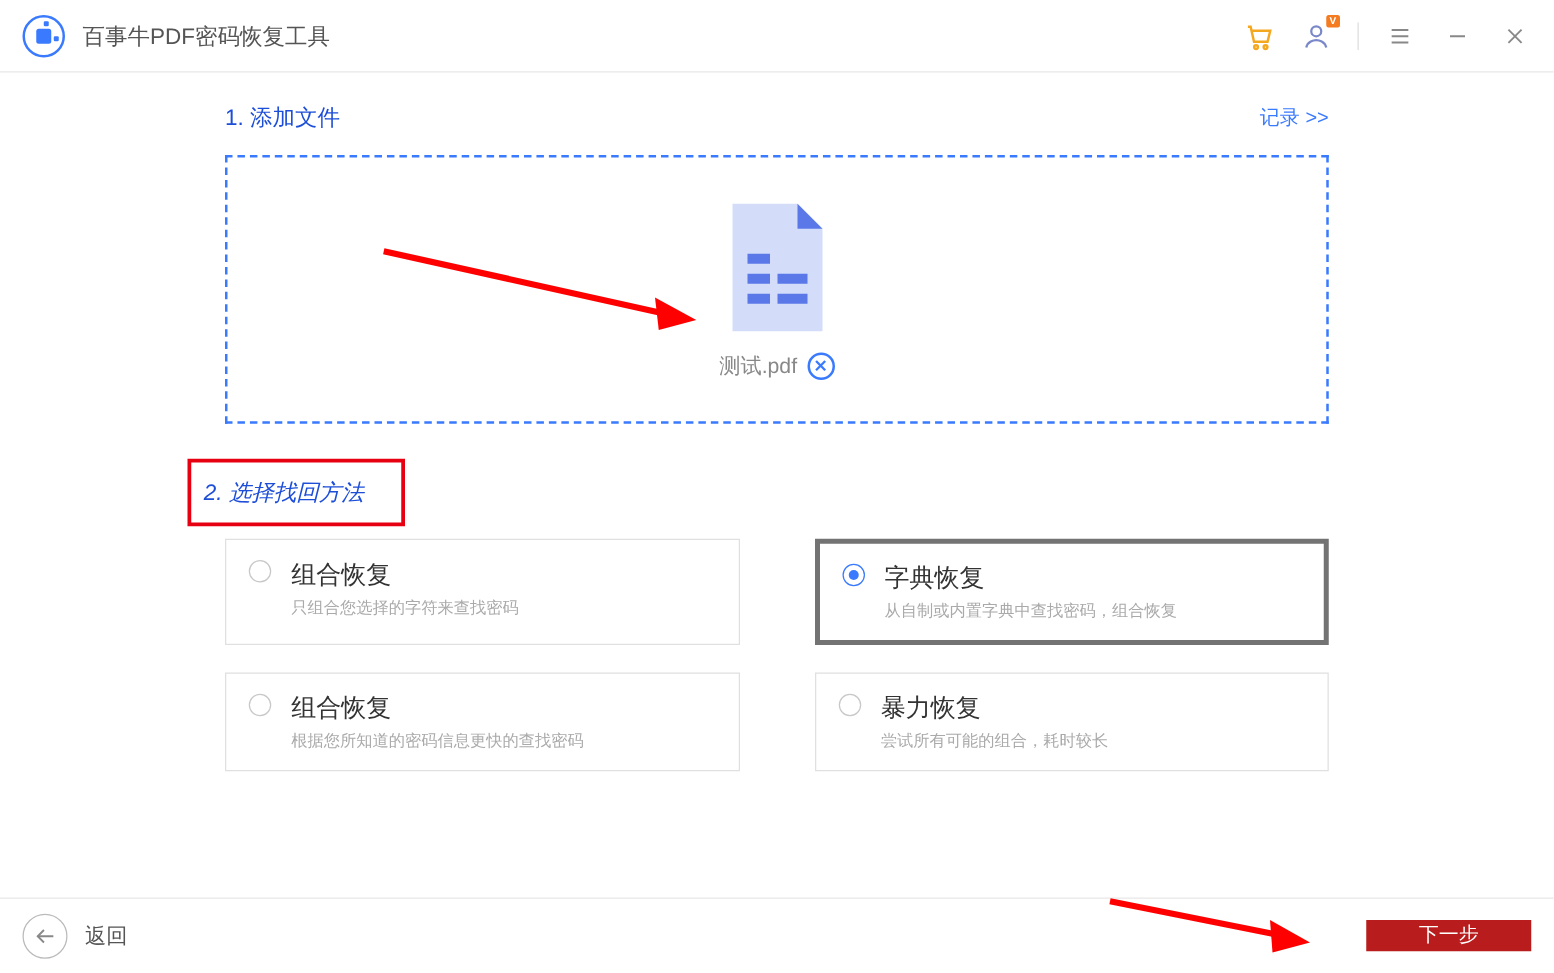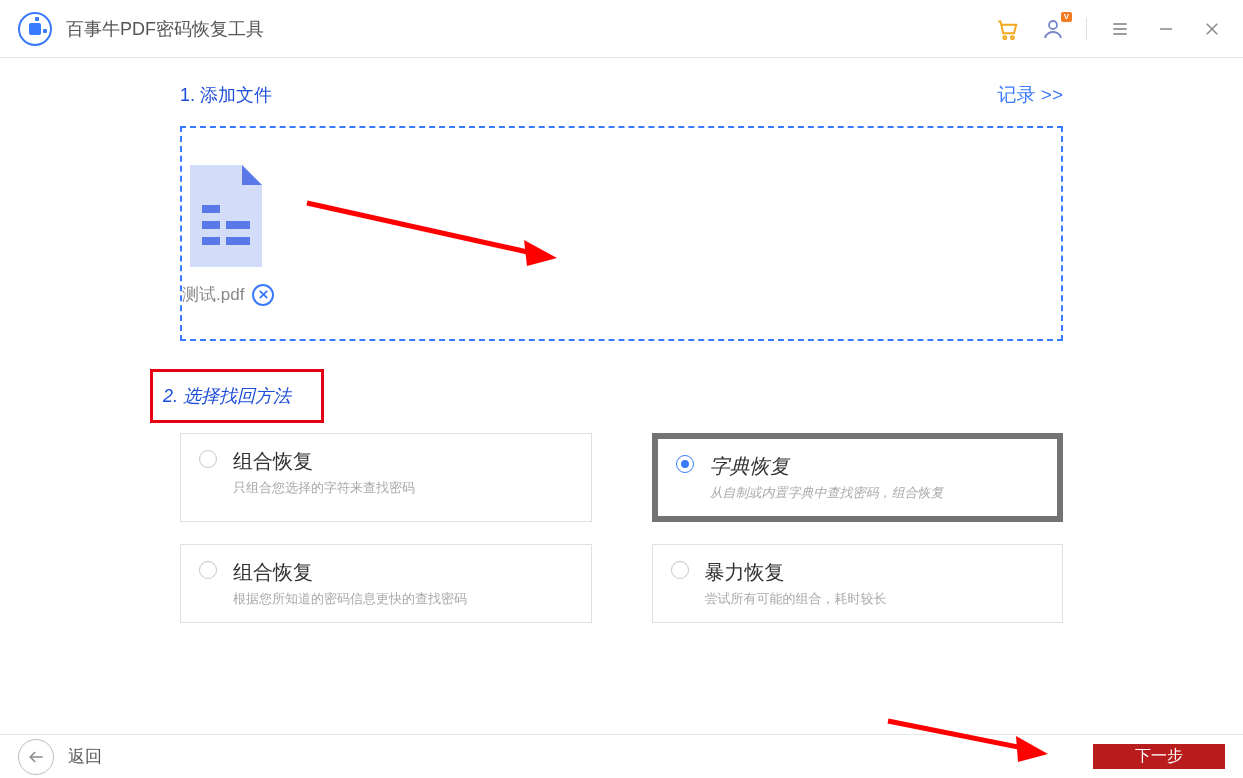--- a/index.html
+++ b/index.html
@@ -14,38 +14,38 @@
     .title-right{ margin-left:auto; display:flex; align-items:center; gap:20px; }
     .ico-btn{ width:26px; height:26px; display:flex; align-items:center; justify-content:center; cursor:pointer; color:#888; }
     .divider-v{ width:1px; height:22px; background:#ddd; }
     .badge-wrap{ position:relative; }
     .badge{ position:absolute; top:-4px; right:-6px; background:#f47b20; color:#fff; font-size:8px; font-weight:700; padding:1px 3px; border-radius:2px; line-height:1; }
     .content{ padding:24px 20px 0 20px; }
     .mode-line{ font-size:17px; color:#333; margin-bottom:50px; }
     .section{ margin:0 160px; }
     .step-head{ display:flex; align-items:center; justify-content:space-between; margin-bottom:18px; }
     .step-title{ font-size:18px; color:#1d4ed8; }
-    .link{ color:#3a7afe; font-size:19px; cursor:pointer;text-align:right; }
-    .drop-zone{ border:2px dashed #3a7afe; height:215px; display:flex; flex-direction:column; justify-content:center; position:relative; }
+    .link{ color:#3a7afe; font-size:16px; cursor:pointer;text-align:right; }
+    .drop-zone{ border:2px dashed #3a7afe; height:215px; display:flex; flex-direction:column; align-items:center; justify-content:center; position:relative; }
     .file-icon-svg{ width:88px; height:110px; }
     .file-row{ display:flex; align-items:center; gap:8px; margin-top:12px; color:#888; font-size:17px; }
     .remove-btn{ width:22px; height:22px; border:2px solid #3a7afe; border-radius:50%; display:flex; align-items:center; justify-content:center; color:#3a7afe; cursor:pointer; }
     .remove-btn svg{ display:block; }
     .arrow1{ position:absolute; left:120px; top:70px; }
     .step2-title-box{ border:3px solid #e60012; padding:12px 30px 12px 10px; display:inline-block; margin-top:28px; margin-left:-30px; margin-bottom:10px;font-style:italic; }
     .options{ display:flex; flex-wrap:wrap; gap:22px 60px; }
     .opt{ flex:0 0 calc(50% - 30px); border:1px solid #e0e0e0; padding:14px 18px; display:flex; gap:16px; cursor:pointer; align-items:flex-start; }
-    .opt.selected{ border:6px solid #737373;font-style:italic; }
+    .opt.selected{ border:4px solid #737373; }
     .radio{ width:18px; height:18px; border:1.5px solid #c8c8c8; border-radius:50%; flex-shrink:0; margin-top:2px; display:flex; align-items:center; justify-content:center; }
     .opt.selected .radio{ border-color:#3a7afe; }
     .radio .dot{ width:8px; height:8px; border-radius:50%; background:#3a7afe; display:none; }
     .opt.selected .radio .dot{ display:block; }
     .opt-body .opt-name{ font-size:20px; color:#333; margin-bottom:4px; }
     .opt-body .opt-desc{ font-size:13px; color:#aaa; }
-    .footer{ position:absolute; bottom:0; left:0; right:0; height:44px; border-top:1px solid #e8e8e8; display:flex; align-items:center; padding:0 18px; }
+    .footer{ position:absolute; bottom:0; left:0; right:0; height:60px; border-top:1px solid #e8e8e8; display:flex; align-items:center; padding:0 18px; }
     .back-btn{ display:flex; align-items:center; gap:14px; cursor:pointer; }
     .back-circ{ width:36px; height:36px; border:1.5px solid #bbb; border-radius:50%; display:flex; align-items:center; justify-content:center; color:#888; }
     .back-label{ font-size:17px; color:#555; }
     .next-btn{ margin-left:auto; background:#b91c1c; color:#fff; border:none; padding:2px 42px; font-size:16px; cursor:pointer; }
     .arrow2{ position:absolute; right:190px; bottom:14px; }
   </style>
 </head>
 <body>
 
 <div class="titlebar">

